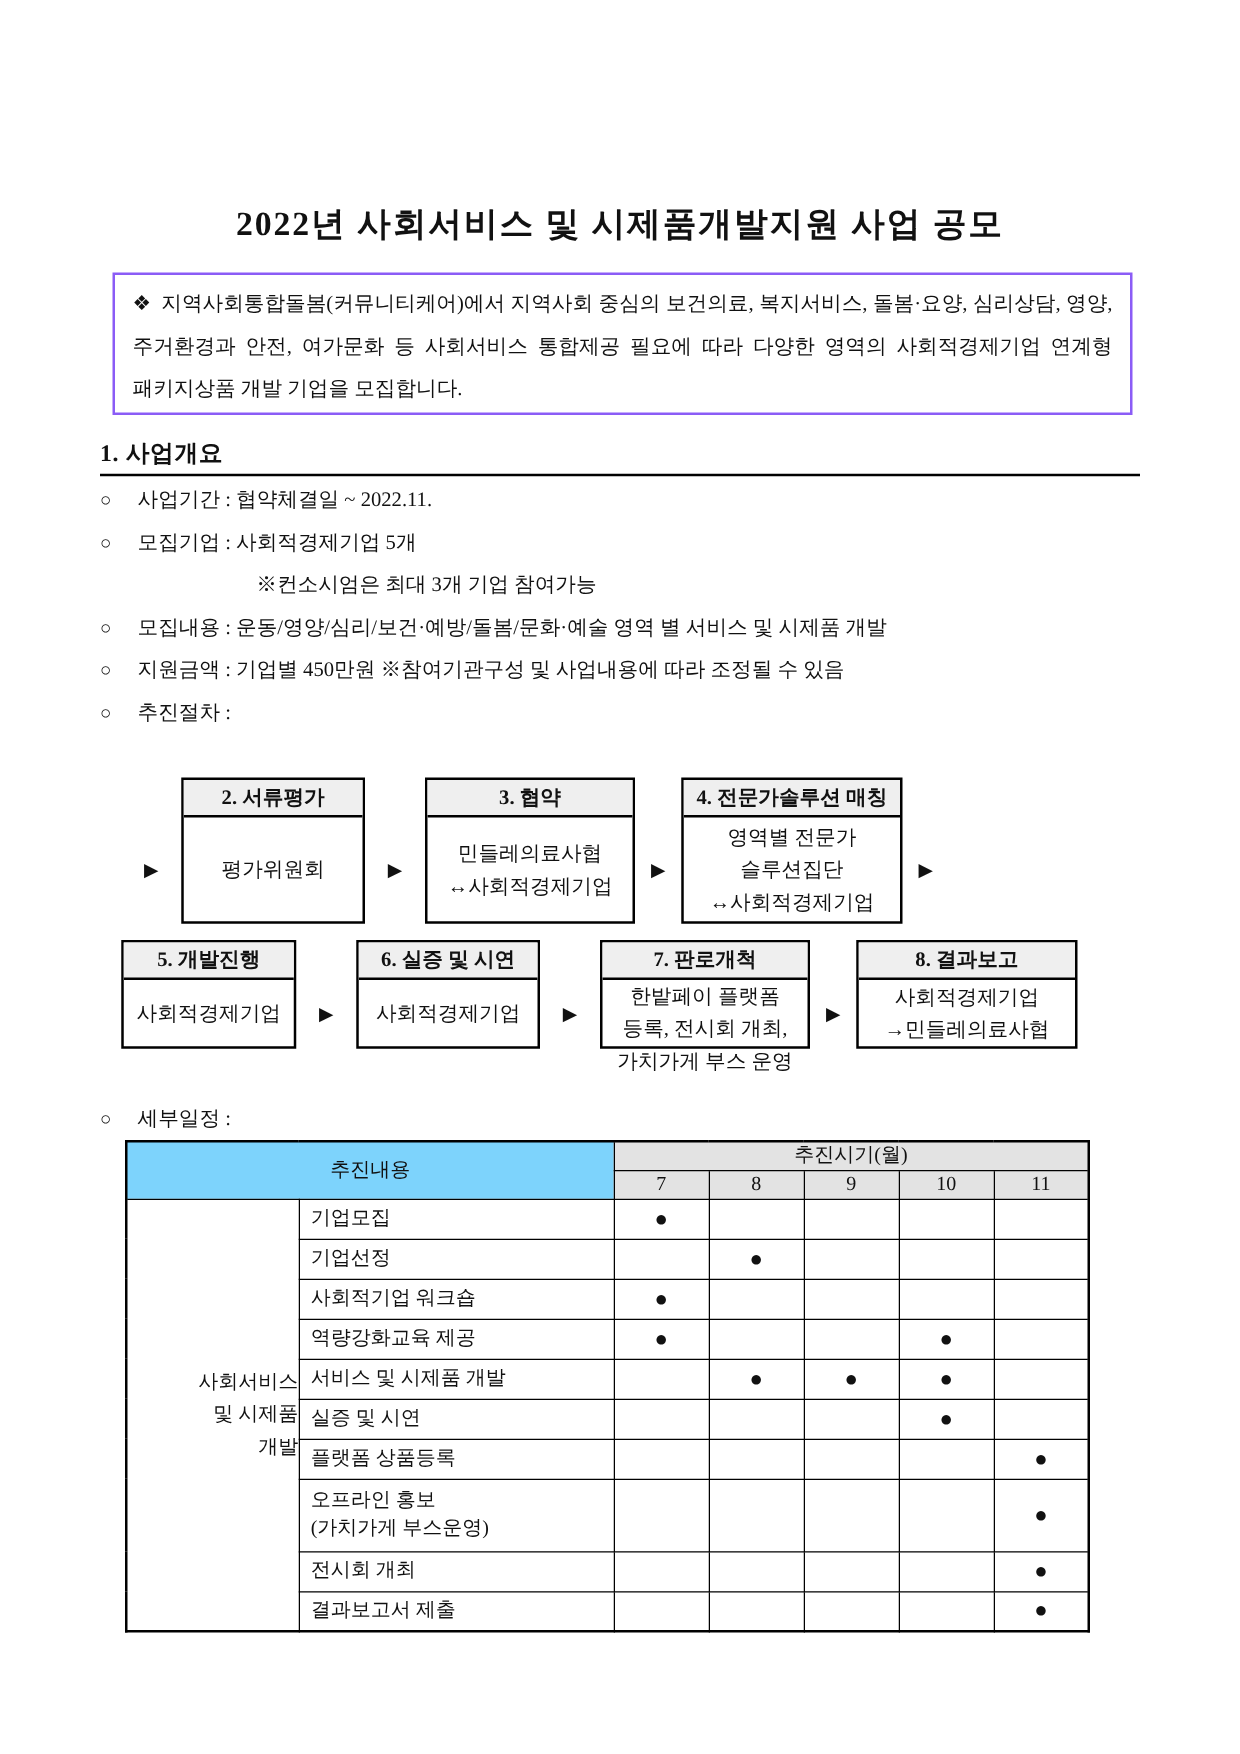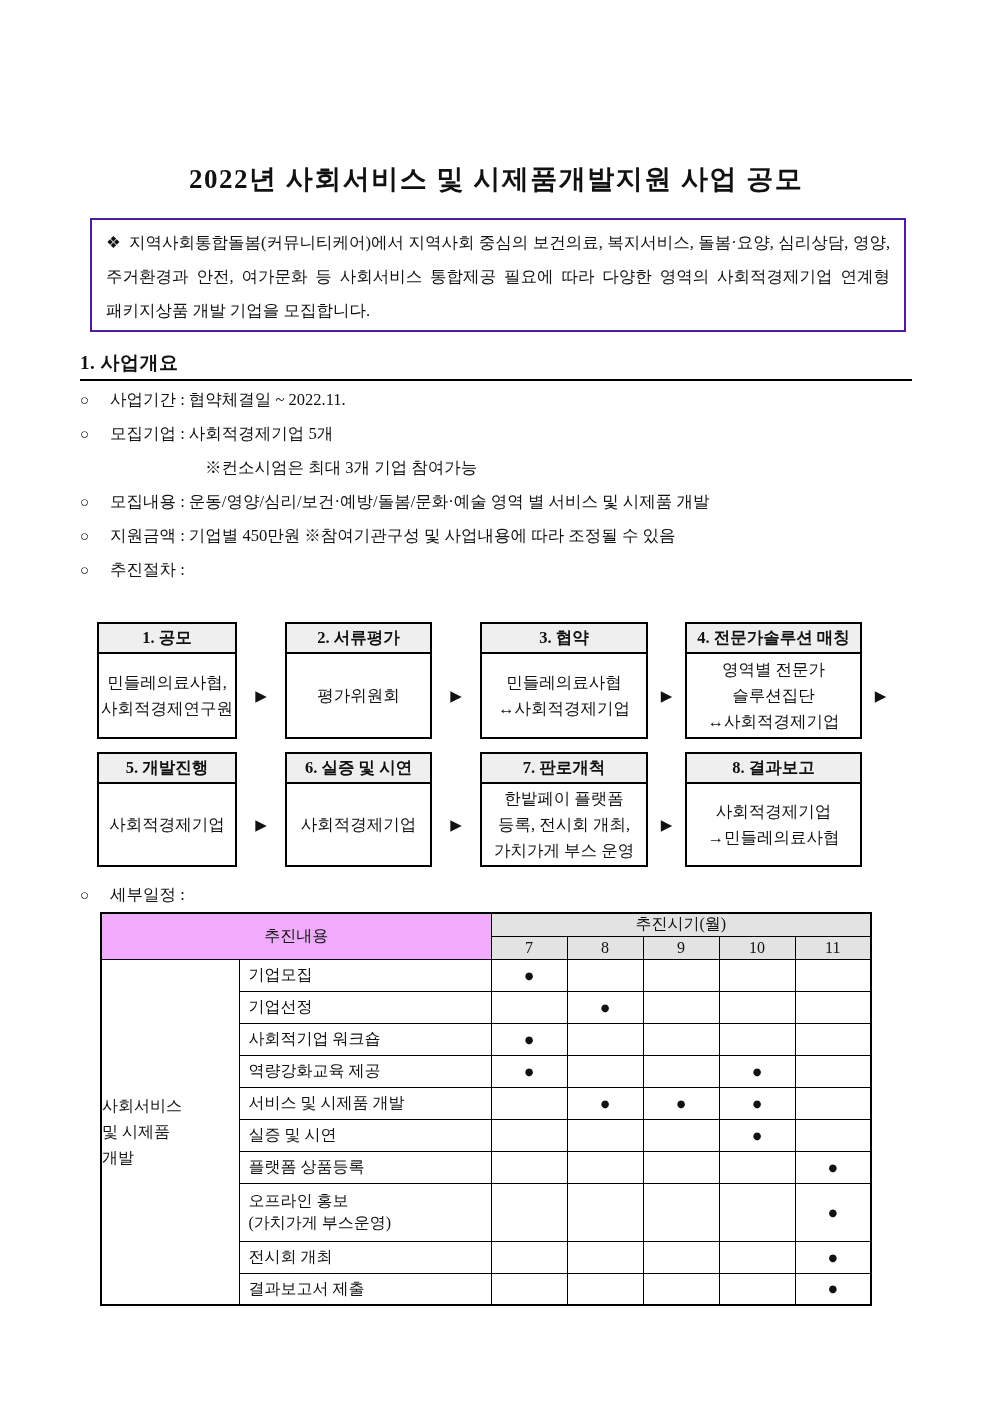--- a/index.html
+++ b/index.html
@@ -29,21 +29,21 @@
     font-size: 27px;
     font-weight: bold;
     letter-spacing: 1.5px;
   }
   .intro-box {
     position: absolute;
     left: 90px;
     top: 218px;
     width: 816px;
     height: 114px;
-    border: 2px solid #4c1d95;
+    border: 2px solid #8b5cf6;
     padding: 6px 14px 0 14px;
     font-size: 16.5px;
     line-height: 34px;
     text-align: justify;
     word-break: keep-all;
   }
   .intro-box .marker { margin-right: 8px; }
   .section-heading {
     position: absolute;
     left: 80px;
@@ -73,21 +73,21 @@
   }
   .flow-row { display: flex; align-items: stretch; }
   .flow-row.second { margin-top: 13px; }
   .fbox {
     border: 2px solid #000000;
     display: flex;
     flex-direction: column;
     height: 117px;
     background: #ffffff;
   }
-  .flow-row.second .fbox { height: 115px; }
+  .flow-row.second .fbox { height: 87px; }
   .fbox-h {
     border-bottom: 2px solid #000000;
     background: #efefef;
     text-align: center;
     font-weight: bold;
     font-size: 16.5px;
     line-height: 28px;
     height: 30px;
     white-space: nowrap;
   }
@@ -128,21 +128,21 @@
   table.schedule {
     border-collapse: collapse;
     border: 2.5px solid #000000;
     font-size: 15.5px;
   }
   table.schedule th, table.schedule td {
     border: 1px solid #000000;
   }
   th.content-head {
     width: 390px;
-    background: #f0abfc;
+    background: #7dd3fc;
     font-weight: normal;
     font-size: 16px;
     text-align: center;
   }
   th.period-head {
     background: #e3e3e3;
     font-weight: normal;
     font-size: 16px;
     height: 23px;
     text-align: center;
@@ -151,21 +151,21 @@
   th.month-head {
     background: #e3e3e3;
     font-weight: normal;
     font-size: 16px;
     width: 76px;
     height: 23px;
     text-align: center;
   }
   td.group-cell {
     width: 138px;
-    text-align: left;
+    text-align: right;
     vertical-align: middle;
     white-space: pre-line;
     line-height: 26px;
     font-size: 16px;
   }
   td.activity-cell {
     width: 252px;
     padding: 0 0 0 9px;
     height: 32px;
     white-space: pre-line;
@@ -198,25 +198,20 @@
     <div class="bullet-line"><span class="bm">○</span><span>사업기간 : 협약체결일 ~ 2022.11.</span></div>
     <div class="bullet-line"><span class="bm">○</span><span>모집기업 : 사회적경제기업 5개</span></div>
     <div class="bullet-line sub"><span>※컨소시엄은 최대 3개 기업 참여가능</span></div>
     <div class="bullet-line"><span class="bm">○</span><span>모집내용 : 운동/영양/심리/보건·예방/돌봄/문화·예술 영역 별 서비스 및 시제품 개발</span></div>
     <div class="bullet-line"><span class="bm">○</span><span>지원금액 : 기업별 450만원 ※참여기관구성 및 사업내용에 따라 조정될 수 있음</span></div>
     <div class="bullet-line"><span class="bm">○</span><span>추진절차 :</span></div>
   </div>
 
   <div class="flowchart">
     <div class="flow-row first">
-      <div class="fbox w1">
-        <div class="fbox-h">1. 공모</div>
-        <div class="fbox-b">민들레의료사협,
-사회적경제연구원</div>
-      </div>
       <div class="farrow gap1">▶</div>
       <div class="fbox w2">
         <div class="fbox-h">2. 서류평가</div>
         <div class="fbox-b">평가위원회</div>
       </div>
       <div class="farrow gap2">▶</div>
       <div class="fbox w3">
         <div class="fbox-h">3. 협약</div>
         <div class="fbox-b">민들레의료사협
 ↔사회적경제기업</div>

